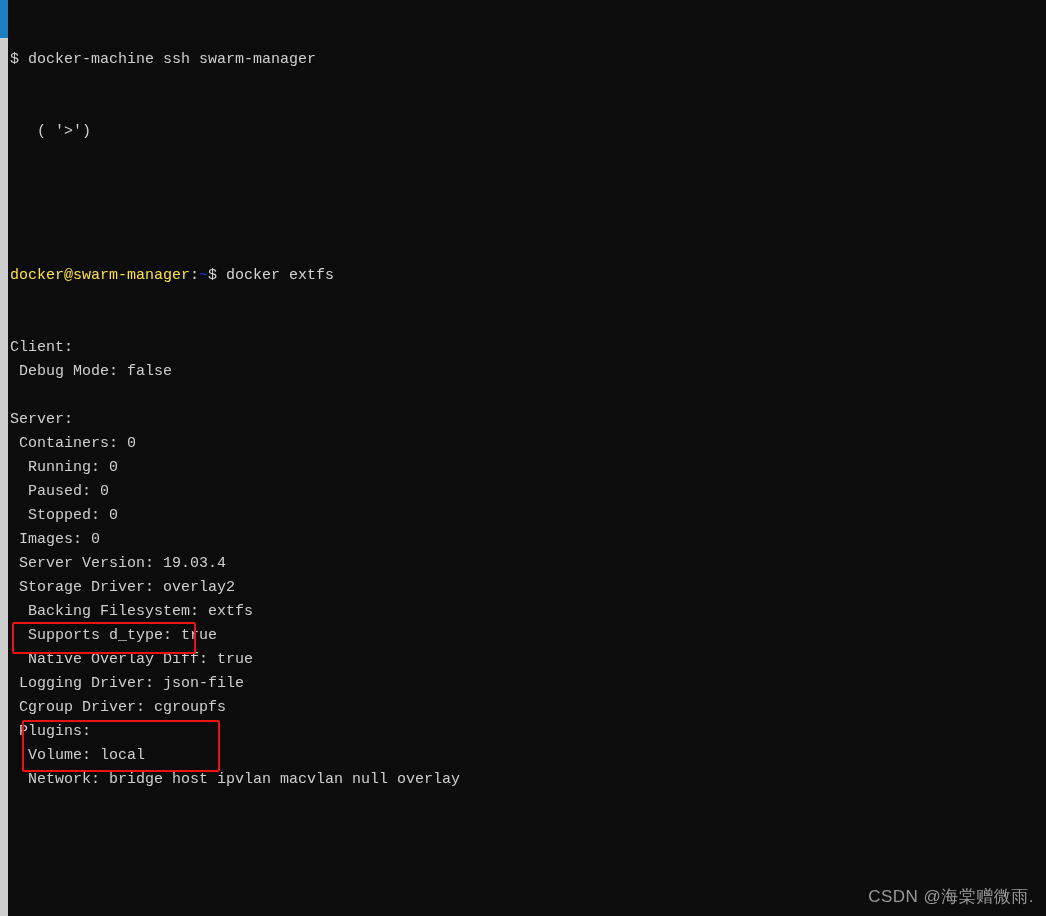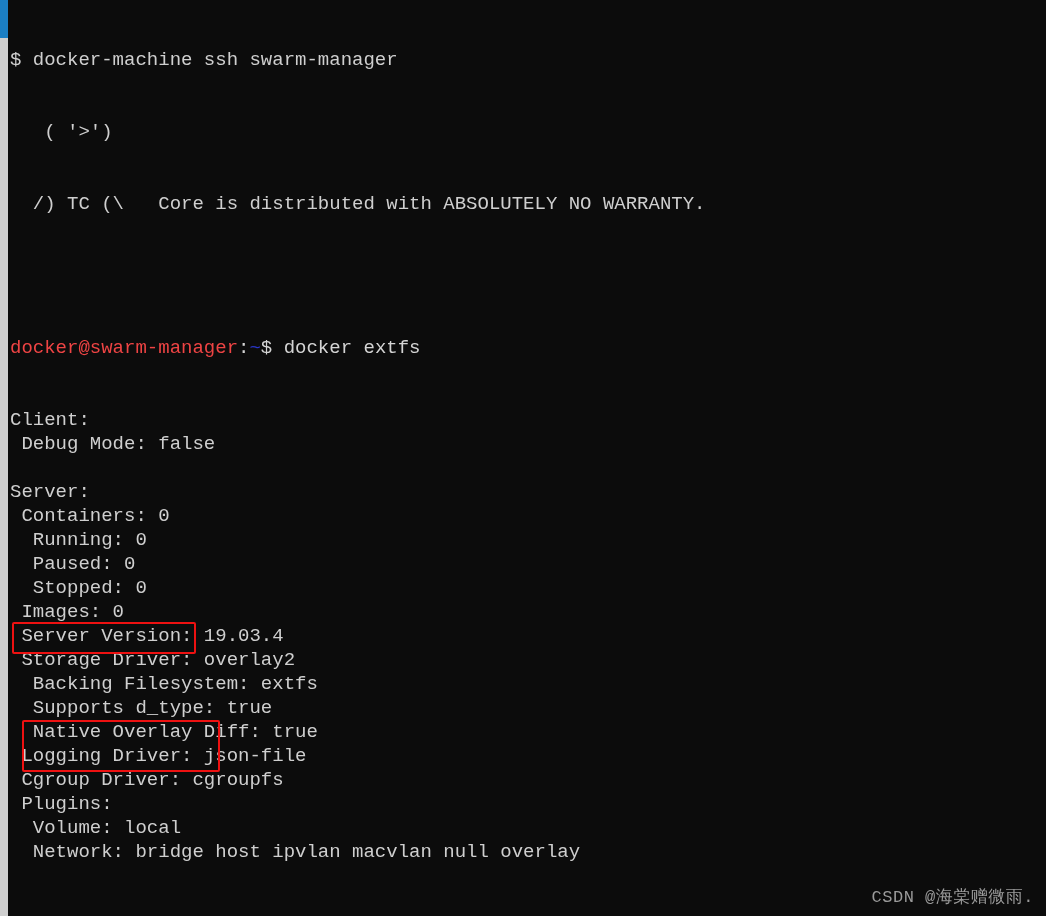--- a/index.html
+++ b/index.html
@@ -43,30 +43,30 @@
   }
 
   
   #term {
     position: absolute;
     left: 10px;
     top: 0;
     width: 1036px;
     height: 916px;
     color: #cfcfcf;
-    font-size: 19px;
+    font-size: 15px;
     line-height: 24px;
     white-space: pre;
     letter-spacing: 0px;
   }
   .line {
     height: 24px;
     white-space: pre;
   }
-  .green  { color: #ef4444; margin-top: 44px; }
+  .green  { color: #fde047; margin-top: 44px; }
   .blue   { color: #2a36c8; }
   .white  { color: #d4d4d4; }
 
   
   .redbox {
     position: absolute;
     border: 2px solid #ee1111;
     border-radius: 2px;
     pointer-events: none;
   }
@@ -82,39 +82,38 @@
     width: 194px;
     height: 48px;
   }
 
   
   #watermark {
     position: absolute;
     right: 12px;
     bottom: 8px;
     color: #9a9a9a;
-    font-family: Liberation Mono, monospace;
+    font-family: Liberation Sans, sans-serif;
     font-size: 17px;
     letter-spacing: 0.5px;
   }
 </style>
 </head>
 <body>
 
 <div id="screen">
 
   <div id="scrollbar">
     <div id="scrollbar-track-dark"></div>
     <div id="scrollbar-thumb"></div>
   </div>
 
   <div id="term">
     <div class="line">$ docker-machine ssh swarm-manager</div>
     <div class="line">   ( '&gt;')</div>
-    <div class="line">  /) TC (\   Core is distributed with ABSOLUTELY NO WARRANTY.</div>
     <div class="line"> </div>
     <div class="line"><span class="green">docker@swarm-manager</span><span class="white">:</span><span class="blue">~</span><span class="white">$</span><span class="white"> docker extfs</span></div>
     <div id="output-lines"><div class="line">Client:</div><div class="line"> Debug Mode: false</div><div class="line"> </div><div class="line">Server:</div><div class="line"> Containers: 0</div><div class="line">  Running: 0</div><div class="line">  Paused: 0</div><div class="line">  Stopped: 0</div><div class="line"> Images: 0</div><div class="line"> Server Version: 19.03.4</div><div class="line"> Storage Driver: overlay2</div><div class="line">  Backing Filesystem: extfs</div><div class="line">  Supports d_type: true</div><div class="line">  Native Overlay Diff: true</div><div class="line"> Logging Driver: json-file</div><div class="line"> Cgroup Driver: cgroupfs</div><div class="line"> Plugins:</div><div class="line">  Volume: local</div><div class="line">  Network: bridge host ipvlan macvlan null overlay</div></div>
   </div>
 
   <div class="redbox" id="redbox-swarm"></div>
   <div class="redbox" id="redbox-managers-nodes"></div>
 
   <div id="watermark">CSDN @海棠赠微雨.</div>
 

